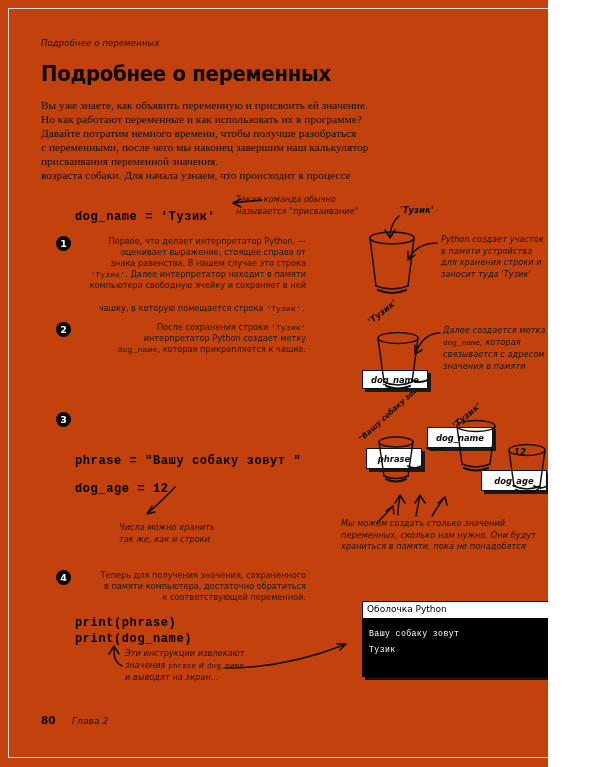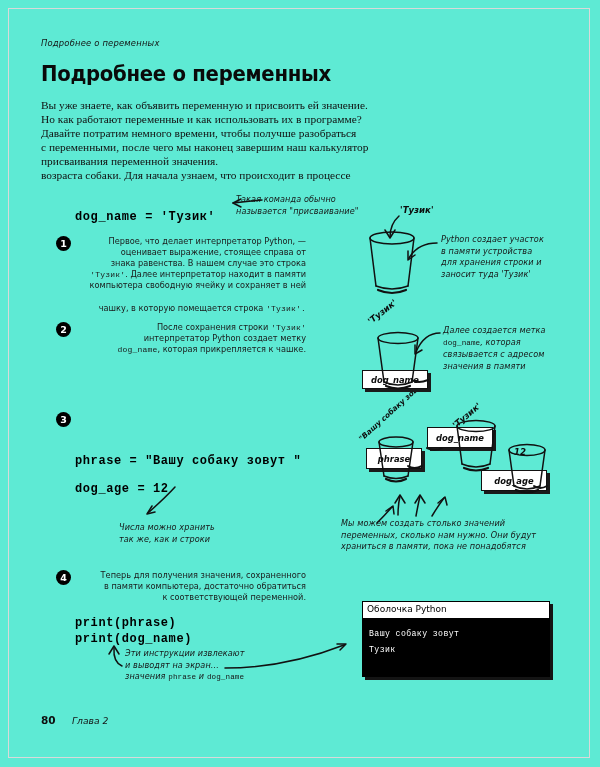--- a/index.html
+++ b/index.html
@@ -6,23 +6,23 @@
     margin: 0;
     padding: 0;
     background: #ffffff;
   }
   body {
     font-family: "Liberation Sans", sans-serif;
     color: #111111;
   }
   #page {
     position: relative;
-    width: 600px;
+    width: 548px;
     height: 767px;
-    background: #5eead4;
+    background: #c2410c;
     overflow: hidden;
   }
   .page-frame {
     position: absolute;
     left: 8px;
     top: 8px;
     width: 582px;
     height: 750px;
     border: 1px solid #d9d9d9;
     box-sizing: border-box;
@@ -312,24 +312,24 @@
       <span>в памяти компьютера, достаточно обратиться</span><br>
       <span>к соответствующей переменной.</span>
     </div>
   </div>
 
   <div class="code" id="code-print1">print(phrase)</div>
   <div class="code" id="code-print2">print(dog_name)</div>
 
   <div class="hand" id="note-print">
     <div>Эти инструкции извлекают</div>
-    <div>и выводят на экран...</div>
     <div>
       <span>значения </span><span class="mono">phrase</span><span> и </span><span class="mono">dog_name</span>
     </div>
+    <div>и выводят на экран...</div>
   </div>
 
   <div class="hand" id="note-memory">
     <div>Python создает участок</div>
     <div>в памяти устройства</div>
     <div>для хранения строки и</div>
     <div>заносит туда 'Тузик'</div>
   </div>
 
   <div class="hand" id="note-label">

